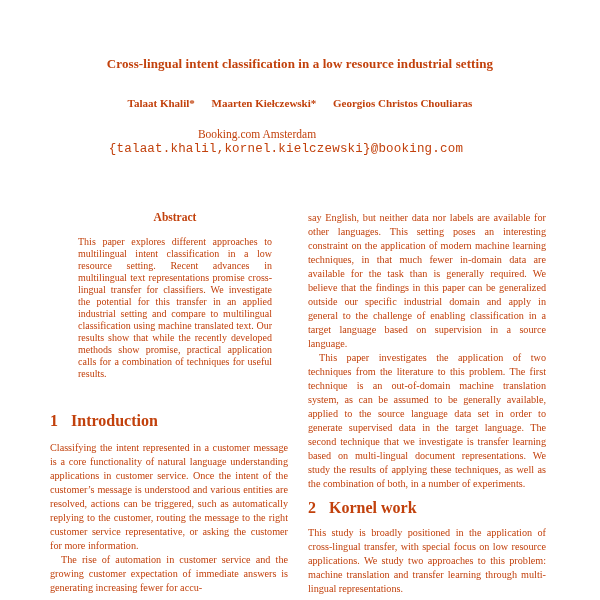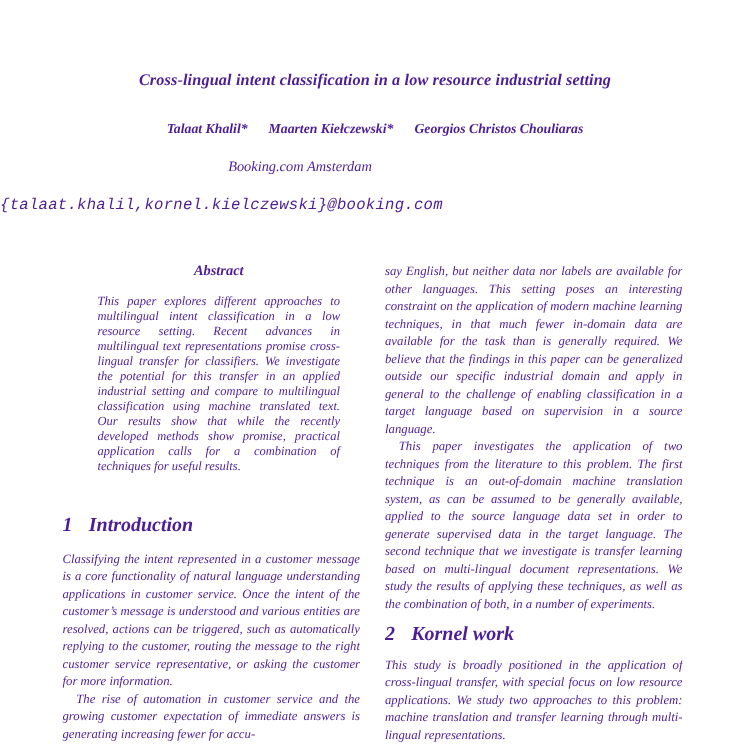--- a/index.html
+++ b/index.html
@@ -3,22 +3,21 @@
 <meta charset="utf-8">
 <style>
   html, body { margin: 0; padding: 0; background: #e8e8e8; }
   .page {
     position: relative;
     width: 600px;
     height: 600px;
     background: #ffffff;
     overflow: hidden;
     font-family: "Liberation Serif", serif;
-    color: #4c1d95;
-    font-style: italic;
+    color: #c2410c;
   }
   .paper-title {
     position: absolute;
     top: 56px; left: 0; width: 600px;
     margin: 0;
     text-align: center;
     font-size: 13px;
     font-weight: bold;
     letter-spacing: 0.1px;
   }
@@ -26,28 +25,28 @@
     position: absolute;
     top: 96px; left: 0; width: 600px;
     text-align: center;
     font-weight: bold;
     font-size: 11px;
     line-height: 15px;
   }
   .author-name { margin: 0 7px; white-space: nowrap; }
   .affiliation {
     position: absolute;
-    top: 128px; left: 0; width: 480px;
+    top: 128px; left: 17px; width: 480px;
     text-align: center;
     font-size: 11.5px;
   }
   .email-line {
     position: absolute;
-    top: 157px; left: 0; width: 572px;
-    text-align: left;
+    top: 142px; left: 0; width: 572px;
+    text-align: center;
     font-family: "Liberation Mono", monospace;
     font-size: 12.5px;
     letter-spacing: 0.2px;
     white-space: nowrap;
   }
   .col {
     position: absolute;
     top: 211px;
     width: 238px;
     height: 389px;

